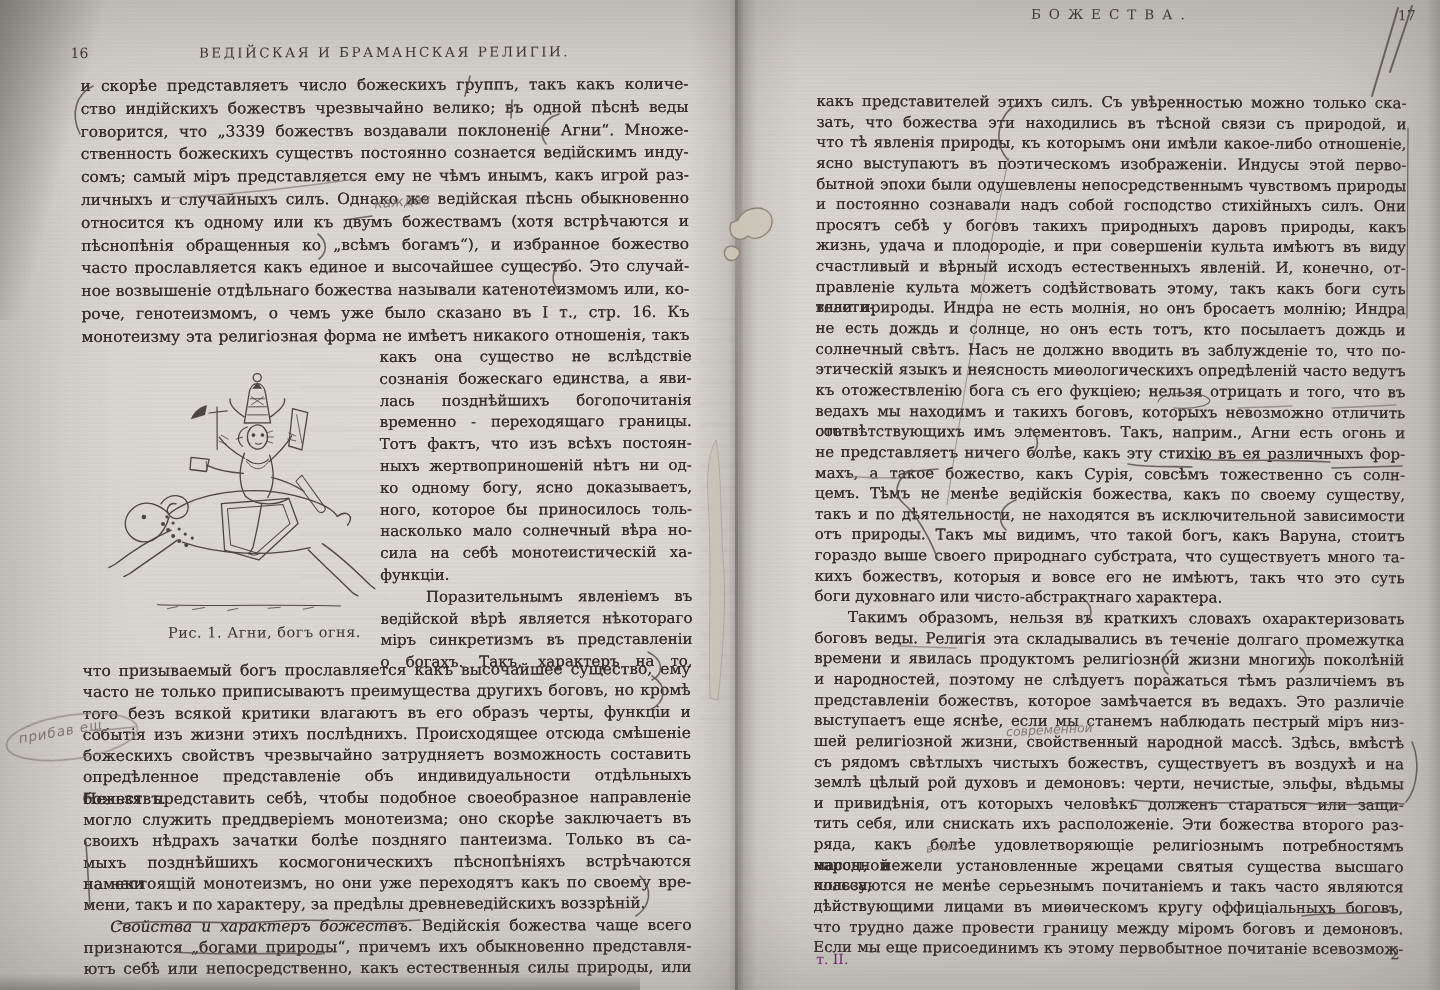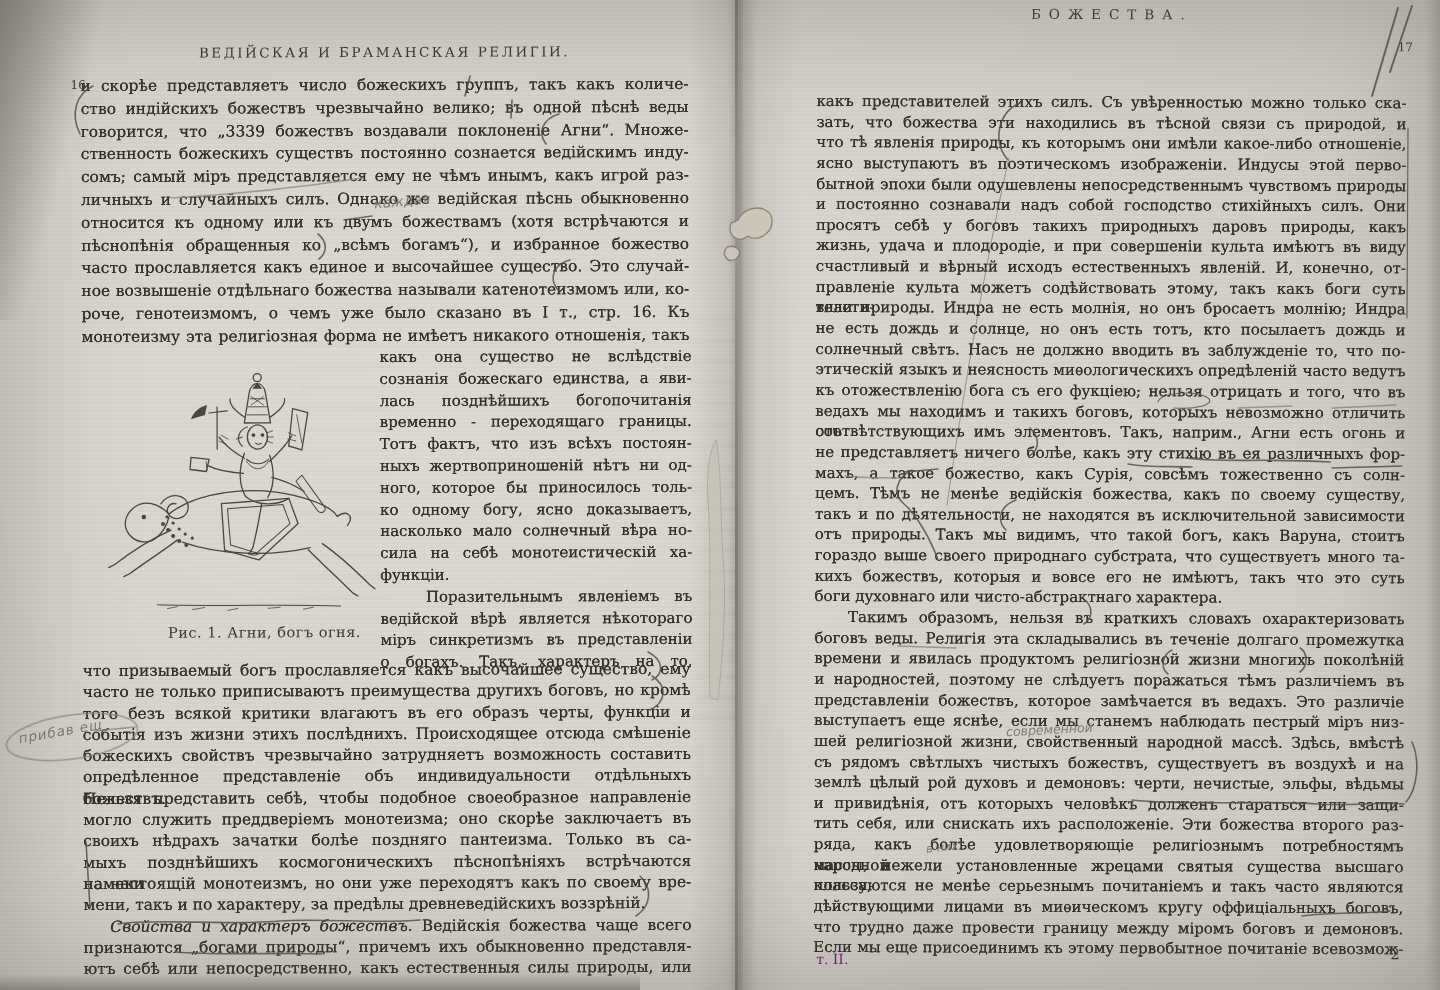--- a/index.html
+++ b/index.html
@@ -33,21 +33,21 @@
 
   
   .ghost{position:absolute;filter:blur(1px);opacity:.55;
     background:repeating-linear-gradient(0deg, rgba(92,86,76,.07) 0 3px, transparent 3px 21px);}
 
   
   .page{position:absolute;top:0;height:990px;color:#342f28;}
   #page-left{left:0;width:740px;transform:rotate(-0.2deg);}
   #page-right{left:740px;width:700px;transform:rotate(0.22deg);}
 
-  .pagenum{position:absolute;font-size:12px;color:#3a352e;margin-top:33px;}
+  .pagenum{position:absolute;font-size:14px;color:#3a352e;}
   .running-head{position:absolute;text-align:center;font-size:13.5px;color:#3a352e;}
 
   .blk{position:absolute;text-shadow:0 0 .5px currentColor;}
   .blk .line{height:var(--lh);line-height:var(--lh);text-align:justify;text-align-last:justify;}
   .blk .line.eol{text-align-last:left;}
   .blk .line i{font-style:italic;}
 
   #blk-left-top{left:82px;top:74px;width:608px;--lh:22.8px;font-size:15.5px;}
   #blk-left-col{left:380px;top:347px;width:312px;--lh:21.8px;font-size:15px;}
   #blk-left-bottom{left:82px;top:660px;width:608px;--lh:21.3px;font-size:15.5px;}
@@ -181,22 +181,22 @@
     </svg>
     <div id="figure-caption">Рис. 1. Агни, богъ огня.</div>
 
     <div class="blk" id="blk-left-col">
         <div class="line">какъ она существо не вслѣдствіе</div>
         <div class="line">сознанія божескаго единства, а яви-</div>
         <div class="line">лась позднѣйшихъ богопочитанія</div>
         <div class="line">временно - переходящаго границы.</div>
         <div class="line">Тотъ фактъ, что изъ всѣхъ постоян-</div>
         <div class="line">ныхъ жертвоприношеній нѣтъ ни од-</div>
+        <div class="line">ко одному богу, ясно доказываетъ,</div>
         <div class="line">ного, которое бы приносилось толь-</div>
-        <div class="line">ко одному богу, ясно доказываетъ,</div>
         <div class="line">насколько мало солнечный вѣра но-</div>
         <div class="line">сила на себѣ монотеистическій ха-</div>
         <div class="line eol">функціи.</div>
         <div class="line">&nbsp;&nbsp;&nbsp;Поразительнымъ явленіемъ въ</div>
         <div class="line">ведійской вѣрѣ является нѣкотораго</div>
         <div class="line">міръ синкретизмъ въ представленіи</div>
         <div class="line">о богахъ. Такъ, характеръ на то,</div>
       </div>
 
     <div class="blk" id="blk-left-bottom">

